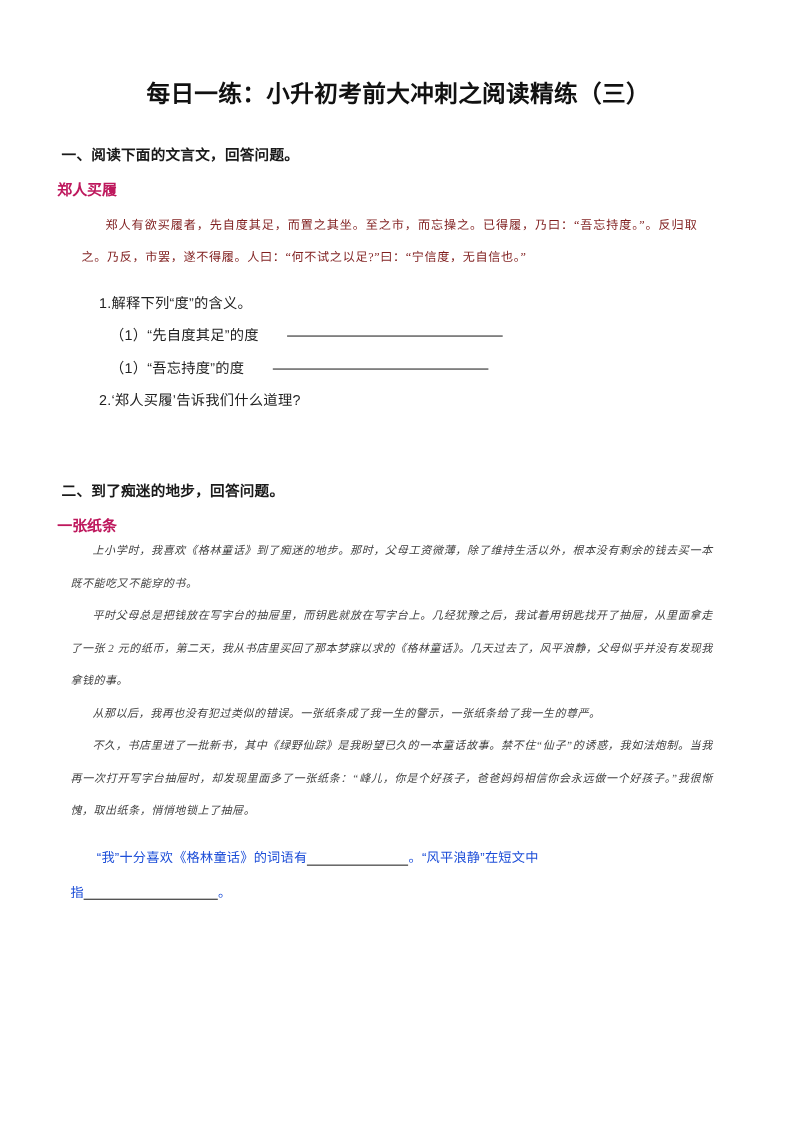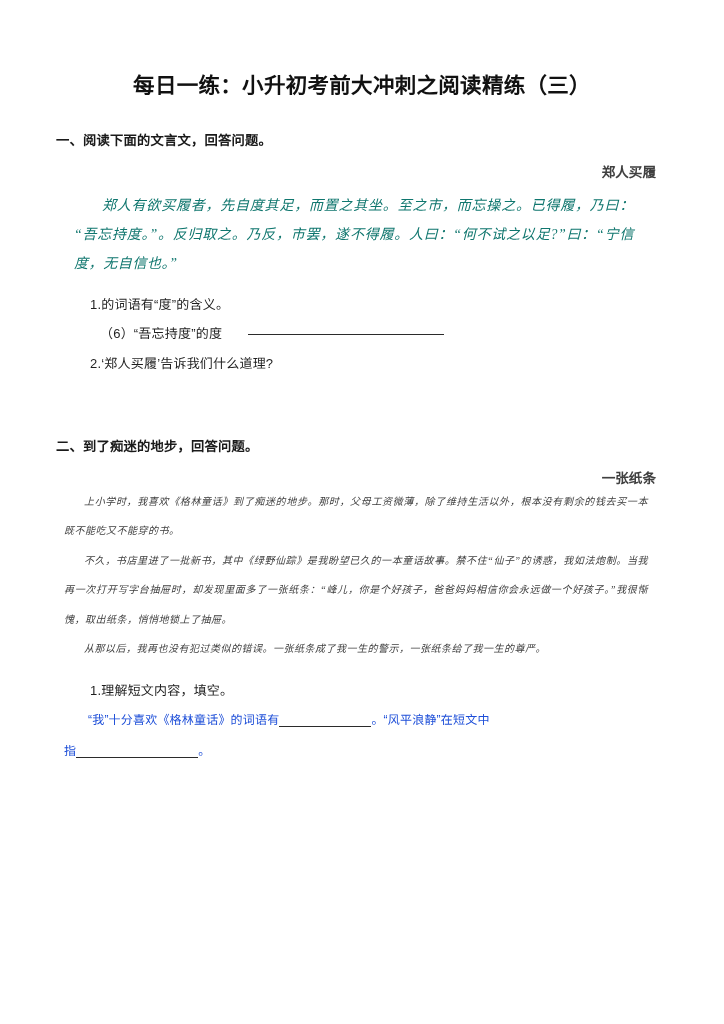--- a/index.html
+++ b/index.html
@@ -51,37 +51,36 @@
 
   .section-head {
     font-size: 13.3px;
     font-weight: bold;
     color: #1a1a1a;
     margin: 0 0 0 4px;
     letter-spacing: 0.2px;
   }
 
   .article-title {
-    text-align: right;
+    text-align: left;
     font-size: 13.6px;
     font-weight: bold;
-    color: #404040;
+    color: #be185d;
     margin: 12px 0 0 0;
   }
 
   
   .classic-p {
     margin: 10px 0 0 0;
-    font-size: 14px;
+    font-size: 11px;
     line-height: 29px;
-    color: #0f766e;
+    color: #7f1d1d;
     text-align: justify;
     text-indent: 2em;
     font-family: "Liberation Serif", "DejaVu Serif", serif;
-    font-style: italic;
     letter-spacing: 0.6px;
     padding-left: 22px;
     padding-right: 22px;
   }
 
   
   .story-p {
     margin: 0;
     font-size: 10px;
     line-height: 29.5px;
@@ -161,55 +160,57 @@
 
       <p class="section-head">一、阅读下面的文言文，回答问题。</p>
 
       <p class="article-title">郑人买履</p>
 
       <p class="classic-p">郑人有欲买履者，先自度其足，而置之其坐。至之市，而忘操之。已得履，乃曰：“吾忘持度。”。反归取之。乃反，市罢，遂不得履。人曰：“何不试之以足?”曰：“宁信度，无自信也。”</p>
 
       <div class="spacer-sm"></div>
 
       <p class="question">
-        <span>1.</span><span>的词语有“度”的含义。</span>
-      </p>
-
+        <span>1.</span><span>解释下列“度”的含义。</span>
+      </p>
 
       <div class="sub-question">
-        <span class="label">（6）“吾忘持度”的度</span>
+        <span class="label">（1）“先自度其足”的度</span>
         <span class="rule"></span>
       </div>
 
+      <div class="sub-question">
+        <span class="label">（1）“吾忘持度”的度</span>
+        <span class="rule"></span>
+      </div>
+
 
       <p class="question">
         <span>2.</span><span>‘郑人买履’告诉我们什么道理?</span>
       </p>
     </div>
 
     <div class="spacer-lg"></div>
 
     <div>
 
       <p class="section-head">二、到了痴迷的地步，回答问题。</p>
 
       <p class="article-title">一张纸条</p>
 
       <p class="story-p">上小学时，我喜欢《格林童话》到了痴迷的地步。那时，父母工资微薄，除了维持生活以外，根本没有剩余的钱去买一本既不能吃又不能穿的书。</p>
 
+      <p class="story-p">平时父母总是把钱放在写字台的抽屉里，而钥匙就放在写字台上。几经犹豫之后，我试着用钥匙找开了抽屉，从里面拿走了一张 2 元的纸币，第二天，我从书店里买回了那本梦寐以求的《格林童话》。几天过去了，风平浪静，父母似乎并没有发现我拿钱的事。</p>
+
+      <p class="story-p">从那以后，我再也没有犯过类似的错误。一张纸条成了我一生的警示，一张纸条给了我一生的尊严。</p>
 
       <p class="story-p">不久，书店里进了一批新书，其中《绿野仙踪》是我盼望已久的一本童话故事。禁不住“仙子”的诱惑，我如法炮制。当我再一次打开写字台抽屉时，却发现里面多了一张纸条：“峰儿，你是个好孩子，爸爸妈妈相信你会永远做一个好孩子。”我很惭愧，取出纸条，悄悄地锁上了抽屉。</p>
 
-      <p class="story-p">从那以后，我再也没有犯过类似的错误。一张纸条成了我一生的警示，一张纸条给了我一生的尊严。</p>
-
       <div class="spacer-sm"></div>
 
-      <p class="question">
-        <span>1.</span><span>理解短文内容，填空。</span>
-      </p>
 
       <p class="fill-p">
         <span>“我”十分喜欢《格林童话》的词语有</span><span class="blank-inline blank-w1"></span><span>。“风平浪静”在短文中</span>
       </p>
 
       <p class="fill-p cont">
         <span>指</span><span class="blank-inline blank-w2"></span><span>。</span>
       </p>
 
     </div>

